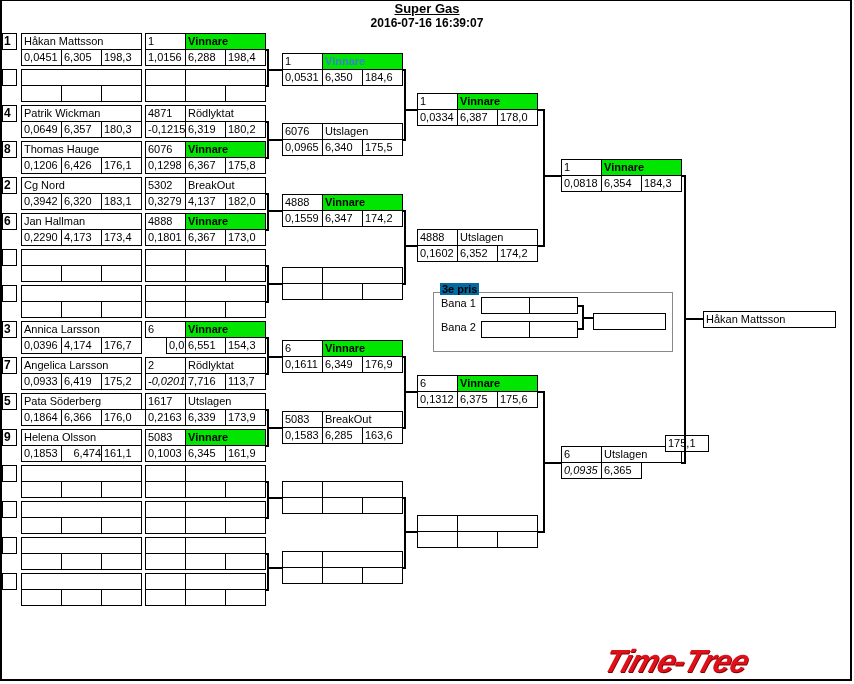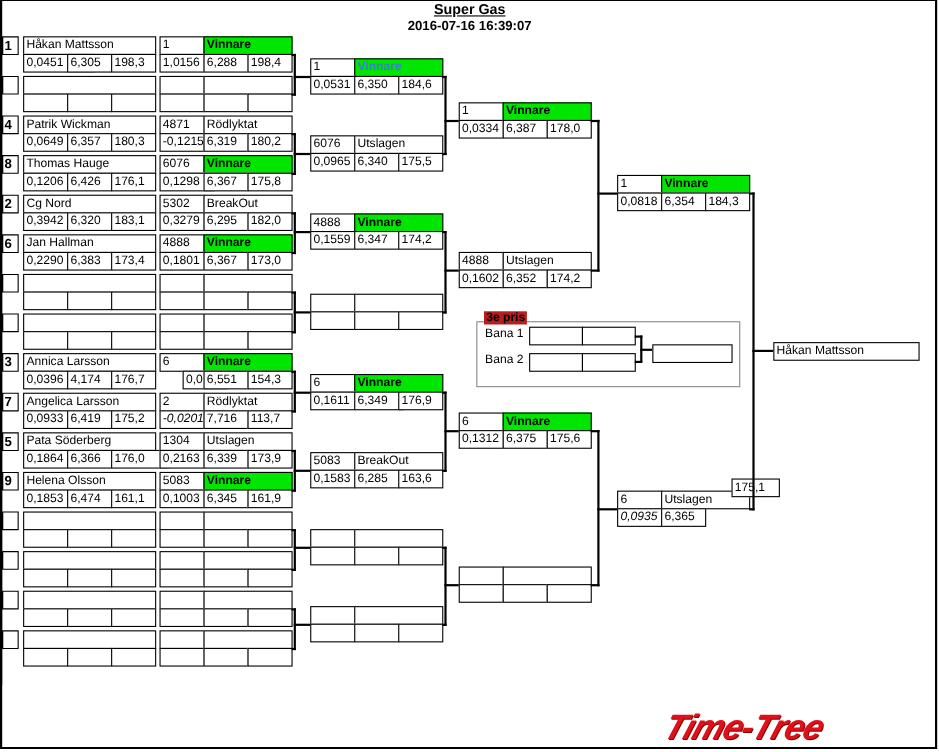--- a/index.html
+++ b/index.html
@@ -6,21 +6,21 @@
   body{width:854px;height:684px;position:relative;overflow:hidden;font-family:"Liberation Sans",sans-serif;font-size:11px;color:#000;}
   .frame{position:absolute;left:0;top:0;width:852px;height:681px;border:1px solid #000;border-top-width:1px;border-left-width:2px;border-bottom-width:2px;border-right-width:2px;box-sizing:border-box;}
   .title{position:absolute;left:0;width:854px;top:1px;text-align:center;font-weight:bold;font-size:13px;text-decoration:underline;}
   .subtitle{position:absolute;left:0;width:854px;top:16px;text-align:center;font-weight:bold;font-size:12px;}
   .cell{position:absolute;box-sizing:border-box;border:1px solid #000;background:#fff;height:17px;line-height:15px;padding-left:2px;white-space:nowrap;overflow:hidden;font-size:11px;}
   .cell.win{background:#00e600;font-weight:bold;}
   .cell.win.blue{color:#3a7fd0;}
   .seed{position:absolute;box-sizing:border-box;border:1px solid #000;border-left-width:3px;width:17px;height:17px;line-height:14px;padding-left:1px;font-weight:bold;font-size:12px;background:#fff;}
   .line{position:absolute;background:#000;}
   .group{position:absolute;left:433px;top:292px;width:240px;height:60px;border:1px solid #888;box-sizing:border-box;}
-  .group-label{position:absolute;left:440px;top:283px;background:#b91c1c;padding:0 2px;font-weight:bold;font-size:11px;}
+  .group-label{position:absolute;left:440px;top:283px;background:#0369a1;padding:0 2px;font-weight:bold;font-size:11px;}
   .lane-label{position:absolute;font-size:11px;}
   .logo{position:absolute;left:605px;top:645px;font-family:"Liberation Sans",sans-serif;font-style:italic;font-weight:bold;font-size:32px;color:#e0101a;letter-spacing:-1px;transform:skewX(-18deg);text-shadow:1px 1px 0 #7a0000;line-height:32px;}
 </style>
 </head>
 <body>
 
 <div class="frame"></div>
 <div class="title">Super Gas</div>
 <div class="subtitle">2016-07-16 16:39:07</div>
 
@@ -66,26 +66,26 @@
     <div class="cell" style="left: 185px; top: 157px; width: 41px;">6,367</div>
     <div class="cell" style="left: 225px; top: 157px; width: 41px;">175,8</div>
     <div class="seed" style="left: 0px; top: 177px;">2</div>
     <div class="cell" style="left: 21px; top: 177px; width: 121px;">Cg Nord</div>
     <div class="cell" style="left: 21px; top: 193px; width: 41px;">0,3942</div>
     <div class="cell" style="left: 61px; top: 193px; width: 41px;">6,320</div>
     <div class="cell" style="left: 101px; top: 193px; width: 41px;">183,1</div>
     <div class="cell" style="left: 145px; top: 177px; width: 41px;">5302</div>
     <div class="cell" style="left: 185px; top: 177px; width: 81px;">BreakOut</div>
     <div class="cell" style="left: 145px; top: 193px; width: 41px;">0,3279</div>
-    <div class="cell" style="left: 185px; top: 193px; width: 41px;">6,295</div>
+    <div class="cell" style="left: 185px; top: 193px; width: 41px;">4,137</div>
     <div class="cell" style="left: 225px; top: 193px; width: 41px;">182,0</div>
     <div class="seed" style="left: 0px; top: 213px;">6</div>
     <div class="cell" style="left: 21px; top: 213px; width: 121px;">Jan Hallman</div>
     <div class="cell" style="left: 21px; top: 229px; width: 41px;">0,2290</div>
-    <div class="cell" style="left: 61px; top: 229px; width: 41px;">6,383</div>
+    <div class="cell" style="left: 61px; top: 229px; width: 41px;">4,173</div>
     <div class="cell" style="left: 101px; top: 229px; width: 41px;">173,4</div>
     <div class="cell" style="left: 145px; top: 213px; width: 41px;">4888</div>
     <div class="cell win" style="left: 185px; top: 213px; width: 81px;">Vinnare</div>
     <div class="cell" style="left: 145px; top: 229px; width: 41px;">0,1801</div>
     <div class="cell" style="left: 185px; top: 229px; width: 41px;">6,367</div>
     <div class="cell" style="left: 225px; top: 229px; width: 41px;">173,0</div>
     <div class="seed" style="left: 0px; top: 249px;"></div>
     <div class="cell" style="left: 21px; top: 249px; width: 121px;"></div>
     <div class="cell" style="left: 21px; top: 265px; width: 41px;"></div>
     <div class="cell" style="left: 61px; top: 265px; width: 41px;"></div>
@@ -123,29 +123,29 @@
     <div class="cell" style="left: 145px; top: 357px; width: 41px;">2</div>
     <div class="cell" style="left: 185px; top: 357px; width: 81px;">Rödlyktat</div>
     <div class="cell" style="left: 145px; top: 373px; width: 41px; font-style: italic;">-0,0201</div>
     <div class="cell" style="left: 185px; top: 373px; width: 41px;">7,716</div>
     <div class="cell" style="left: 225px; top: 373px; width: 41px;">113,7</div>
     <div class="seed" style="left: 0px; top: 393px;">5</div>
     <div class="cell" style="left: 21px; top: 393px; width: 121px;">Pata Söderberg</div>
     <div class="cell" style="left: 21px; top: 409px; width: 41px;">0,1864</div>
     <div class="cell" style="left: 61px; top: 409px; width: 41px;">6,366</div>
     <div class="cell" style="left: 101px; top: 409px; width: 53px;">176,0</div>
-    <div class="cell" style="left: 145px; top: 393px; width: 41px;">1304</div>
+    <div class="cell" style="left: 145px; top: 393px; width: 41px;">1617</div>
     <div class="cell" style="left: 185px; top: 393px; width: 81px;">Utslagen</div>
     <div class="cell" style="left: 145px; top: 409px; width: 41px;">0,2163</div>
     <div class="cell" style="left: 185px; top: 409px; width: 41px;">6,339</div>
     <div class="cell" style="left: 225px; top: 409px; width: 41px;">173,9</div>
     <div class="seed" style="left: 0px; top: 429px;">9</div>
     <div class="cell" style="left: 21px; top: 429px; width: 121px;">Helena Olsson</div>
     <div class="cell" style="left: 21px; top: 445px; width: 41px;">0,1853</div>
-    <div class="cell" style="left: 61px; top: 445px; width: 41px;">6,474</div>
+    <div class="cell" style="left: 61px; top: 445px; width: 41px; text-align: right;">6,474</div>
     <div class="cell" style="left: 101px; top: 445px; width: 41px;">161,1</div>
     <div class="cell" style="left: 145px; top: 429px; width: 41px;">5083</div>
     <div class="cell win" style="left: 185px; top: 429px; width: 81px;">Vinnare</div>
     <div class="cell" style="left: 145px; top: 445px; width: 41px;">0,1003</div>
     <div class="cell" style="left: 185px; top: 445px; width: 41px;">6,345</div>
     <div class="cell" style="left: 225px; top: 445px; width: 41px;">161,9</div>
     <div class="seed" style="left: 0px; top: 465px;"></div>
     <div class="cell" style="left: 21px; top: 465px; width: 121px;"></div>
     <div class="cell" style="left: 21px; top: 481px; width: 41px;"></div>
     <div class="cell" style="left: 61px; top: 481px; width: 41px;"></div>

